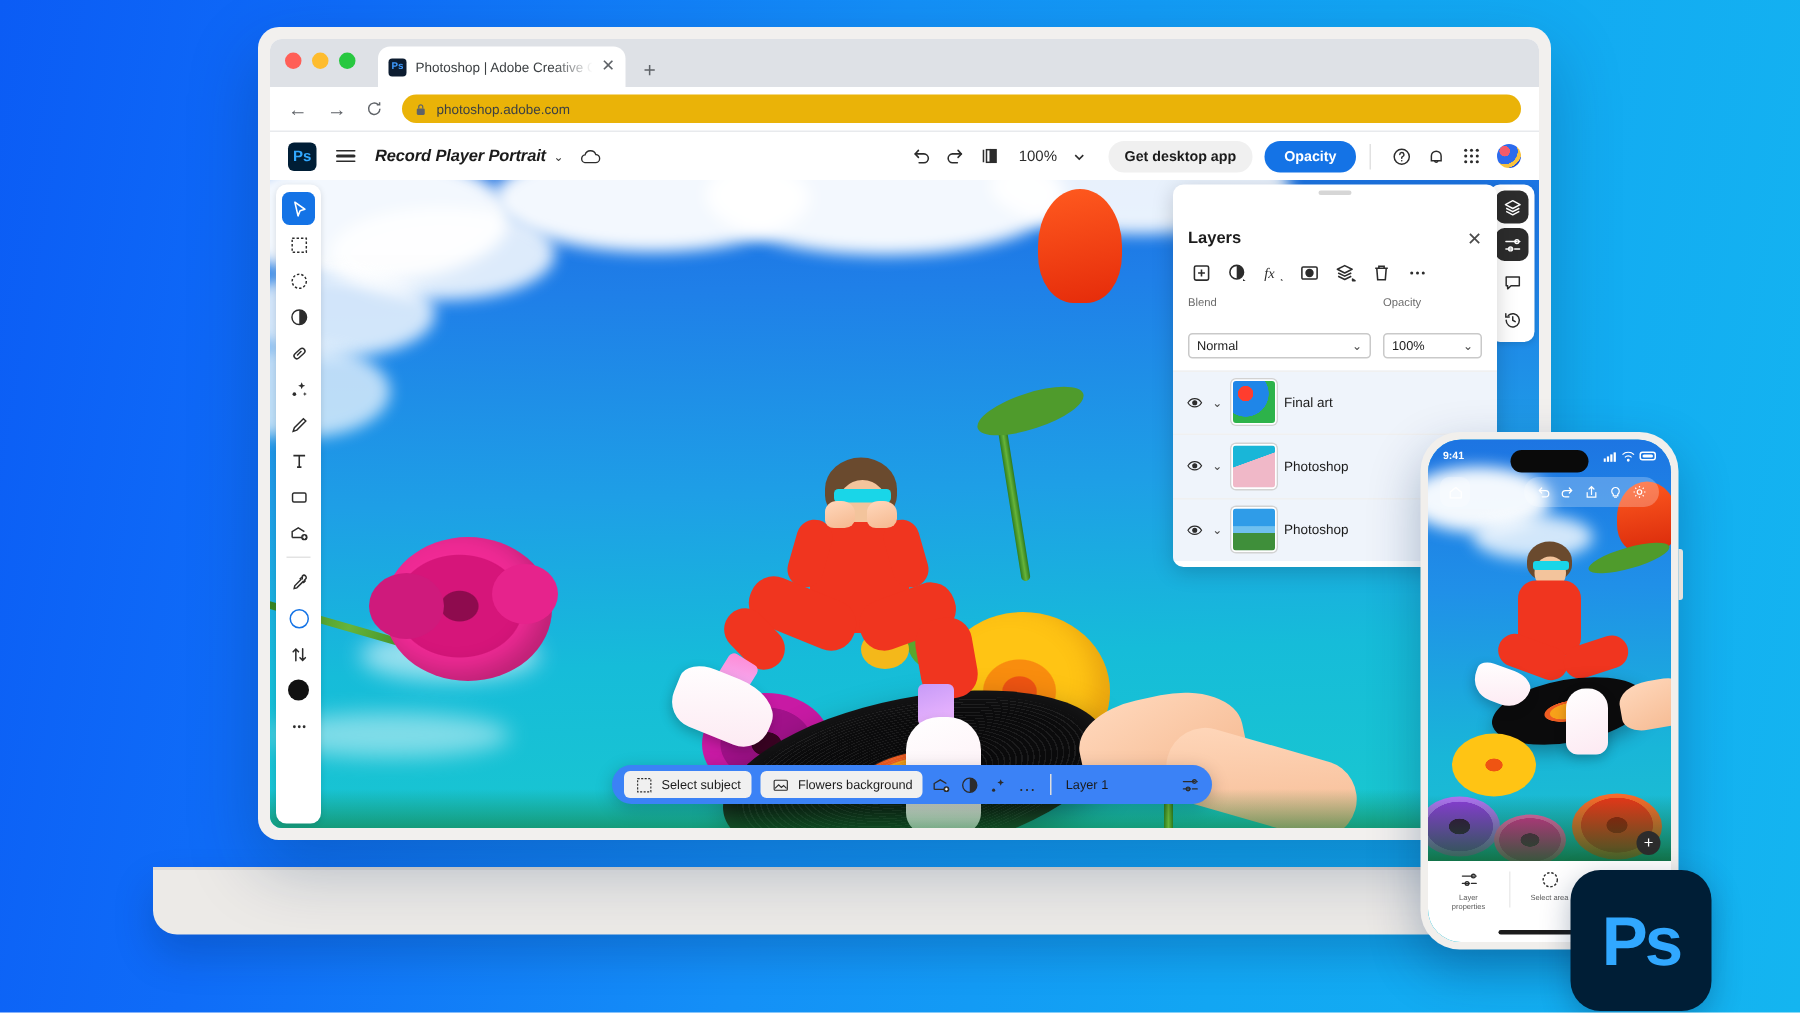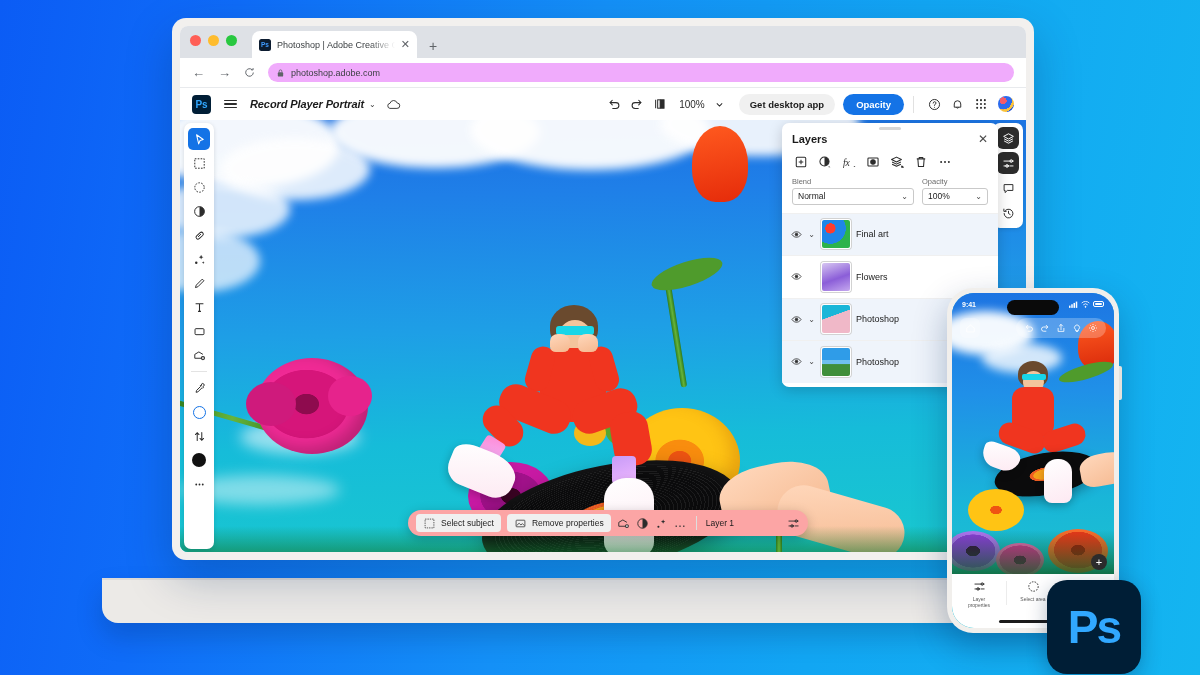--- a/index.html
+++ b/index.html
@@ -41,21 +41,21 @@
     color:#3f9bff; font-size:6.5px; font-weight:bold; display:flex; align-items:center; justify-content:center; flex:0 0 12px;}
   .tab-title { flex:1; overflow:hidden; text-overflow:clip;
     -webkit-mask-image:linear-gradient(90deg,#000 78%,transparent 100%);
     mask-image:linear-gradient(90deg,#000 78%,transparent 100%); }
   .tab-close { font-size:11px; color:#5f6368; line-height:1; }
   .tab-plus { margin-left:12px; margin-bottom:5px; font-size:14px; color:#5f6368; line-height:1; }
 
   .urlbar { height:30px; background:#fff; display:flex; align-items:center; gap:13px; padding:0 12px;
     border-bottom:1px solid #e8eaed; flex:0 0 30px; }
   .nav-ico { font-size:13px; color:#5f6368; line-height:1; }
-  .url-pill { flex:1; height:19px; background:#f0abfc; border-radius:10px; display:flex;
+  .url-pill { flex:1; height:19px; background:#eab308; border-radius:10px; display:flex;
     align-items:center; gap:7px; padding:0 9px; font-size:9px; color:#3c4043; }
   .lock { font-size:8px; }
 
   
   .ps-app { flex:1; display:flex; flex-direction:column; background:#fff; position:relative; }
   .ps-top { height:32px; display:flex; align-items:center; padding:0 12px; gap:0; flex:0 0 32px; background:#fff;}
   .ps-logo { width:19px; height:19px; border-radius:4px; background:#001e36; color:#31a8ff;
     font-size:10px; font-weight:bold; display:flex; align-items:center; justify-content:center; }
   .hamb { margin-left:13px; width:13px; display:flex; flex-direction:column; gap:2.5px; }
   .hamb i { display:block; height:1.3px; background:#2c2c2c; border-radius:1px;}
@@ -111,41 +111,41 @@
   .grooves { position:absolute; inset:4%; border-radius:50%;
     background:repeating-radial-gradient(ellipse at 50% 50%, rgba(255,255,255,.07) 0 1px, transparent 1px 4px);}
 
   .person { position:absolute; }
   .leg { position:absolute; background:#f0351f; border-radius:16px; }
   .shoe { position:absolute; background:linear-gradient(160deg,#fff,#fde9f2); border-radius:30% 45% 18px 18px;
     box-shadow:0 3px 8px rgba(0,0,0,.22);}
   .hand { position:absolute; background:linear-gradient(160deg,#ffd8bc,#f5b88f); border-radius:40% 45% 35% 30%;}
 
   
-  .ctxbar { position:absolute; left:228px; bottom:16px; width:400px; height:26px; background:#fca5a5;
+  .ctxbar { position:absolute; left:228px; bottom:16px; width:400px; height:26px; background:#3b82f6;
     border-radius:13px; display:flex; align-items:center; padding:4px 8px; gap:6px;
     box-shadow:0 3px 12px rgba(0,0,0,.22); z-index:8;}
   .ctx-chip { height:18px; border-radius:4px; background:#f0f0f0; display:flex; align-items:center;
     gap:5px; padding:0 7px; font-size:8.5px; color:#1b1b1b; white-space:nowrap;}
   .ctx-ico { width:13px; height:13px; display:flex; align-items:center; justify-content:center; color:#2c2c2c;}
   .ctx-divider { width:1px; height:14px; background:#dedede; margin:0 3px;}
   .ctx-layer { font-size:8.5px; color:#1b1b1b; white-space:nowrap;}
 
   
   .layers { position:absolute; left:602px; top:3px; width:216px; background:#fff;
     border-radius:7px; z-index:9; box-shadow:0 3px 14px rgba(0,0,0,.18); overflow:hidden; padding-bottom:4px;}
   .grab { width:22px; height:2.6px; border-radius:2px; background:#d6d6d6; margin:4px auto 0; }
-  .lay-head { display:flex; align-items:center; padding:3px 10px 0; }
+  .lay-head { display:flex; align-items:center; padding:3px 10px 0;margin-top:20px; }
   .lay-title { font-size:11px; font-weight:bold; color:#1b1b1b; }
   .lay-close { margin-left:auto; font-size:12px; color:#4b4b4b; line-height:1;}
   .lay-tools { display:flex; align-items:center; gap:0; padding:6px 7px 2px; }
   .lt { width:24px; height:22px; display:flex; align-items:center; justify-content:center; color:#2c2c2c;}
   .lay-fields { display:flex; gap:8px; padding:2px 10px 8px; }
   .fld { flex:1; }
-  .fld-lbl { font-size:7.5px; color:#6b6b6b; margin-bottom:2px; }
+  .fld-lbl { font-size:7.5px; color:#6b6b6b; margin-bottom:16px; }
   .fld-box { height:17px; border:1px solid #c9c9c9; border-radius:3px; display:flex; align-items:center;
     padding:0 5px; font-size:8.5px; color:#1b1b1b;}
   .fld-box .cv { margin-left:auto; font-size:8px; color:#4b4b4b;}
   .fld.op { flex:0 0 66px; }
   .lrow { height:42.5px; display:flex; align-items:center; padding:0 8px; gap:5px; border-top:1px solid #f0f0f0;}
   .lrow.sel { background:#eff4fb; }
   .eye { width:12px; display:flex; justify-content:center; color:#2c2c2c;}
   .lchev { width:9px; font-size:8px; color:#4b4b4b; display:flex; justify-content:center;}
   .lchev.blank { visibility:hidden; }
   .lthumb { width:30px; height:30px; border-radius:3px; border:1.4px solid #fff;
@@ -569,31 +569,20 @@
                 <span class="eye">
                   <svg width="11" height="11" viewBox="0 0 16 16" fill="none" stroke="#2c2c2c" stroke-width="1.15">
                     <path d="M1.4 8S3.8 4 8 4s6.6 4 6.6 4-2.4 4-6.6 4S1.4 8 1.4 8Z"></path>
                     <circle cx="8" cy="8" r="1.9" fill="#2c2c2c"></circle>
                   </svg>
                 </span>
                 <span class="lchev">⌄</span>
                 <span class="lthumb" style="background:radial-gradient(circle at 30% 30%,#ff3d2e 0 18%,#1f86e8 19% 55%,#2db34a 56%)"></span>
                 <span class="lname">Final art</span>
               </div>
-              <div class="lrow">
-                <span class="eye">
-                  <svg width="11" height="11" viewBox="0 0 16 16" fill="none" stroke="#2c2c2c" stroke-width="1.15">
-                    <path d="M1.4 8S3.8 4 8 4s6.6 4 6.6 4-2.4 4-6.6 4S1.4 8 1.4 8Z"></path>
-                    <circle cx="8" cy="8" r="1.9" fill="#2c2c2c"></circle>
-                  </svg>
-                </span>
-                <span class="lchev blank">⌄</span>
-                <span class="lthumb" style="background:linear-gradient(160deg,#d7c6f2,#8b5ed8 55%,#c5a8ef)"></span>
-                <span class="lname">Flowers</span>
-              </div>
               <div class="lrow sel">
                 <span class="eye">
                   <svg width="11" height="11" viewBox="0 0 16 16" fill="none" stroke="#2c2c2c" stroke-width="1.15">
                     <path d="M1.4 8S3.8 4 8 4s6.6 4 6.6 4-2.4 4-6.6 4S1.4 8 1.4 8Z"></path>
                     <circle cx="8" cy="8" r="1.9" fill="#2c2c2c"></circle>
                   </svg>
                 </span>
                 <span class="lchev">⌄</span>
                 <span class="lthumb" style="background:linear-gradient(160deg,#19b6d8 0 38%,#f0b8c8 39%)"></span>
                 <span class="lname">Photoshop</span>
@@ -621,21 +610,21 @@
             </span>
             <span>Select subject</span>
           </div>
           <div class="ctx-chip">
             <span class="ctx-ico">
               <svg width="11" height="11" viewBox="0 0 16 16" fill="none" stroke="#2c2c2c" stroke-width="1.1">
                   <rect x="1.6" y="3.2" width="12.8" height="9.6" rx="1"></rect>
                   <path d="M2.4 11 6 7.6l2.6 2.6 2.2-2 2.8 2.8"></path>
                 </svg>
             </span>
-            <span>Remove properties</span>
+            <span>Flowers background</span>
           </div>
           <span class="ctx-ico">
             <svg width="13" height="13" viewBox="0 0 16 16" fill="none" stroke="#2c2c2c" stroke-width="1.1">
                 <path d="M2.2 11.4V6.6l5-3 5 3"></path>
                 <path d="M2.2 11.4h8.4"></path>
                 <circle cx="12.2" cy="11.2" r="2.4" fill="#2c2c2c" stroke="none"></circle>
                 <path d="M12.2 10v2.4M11 11.2h2.4" stroke="#fff" stroke-width=".9"></path>
               </svg>
           </span>
           <span class="ctx-ico">

